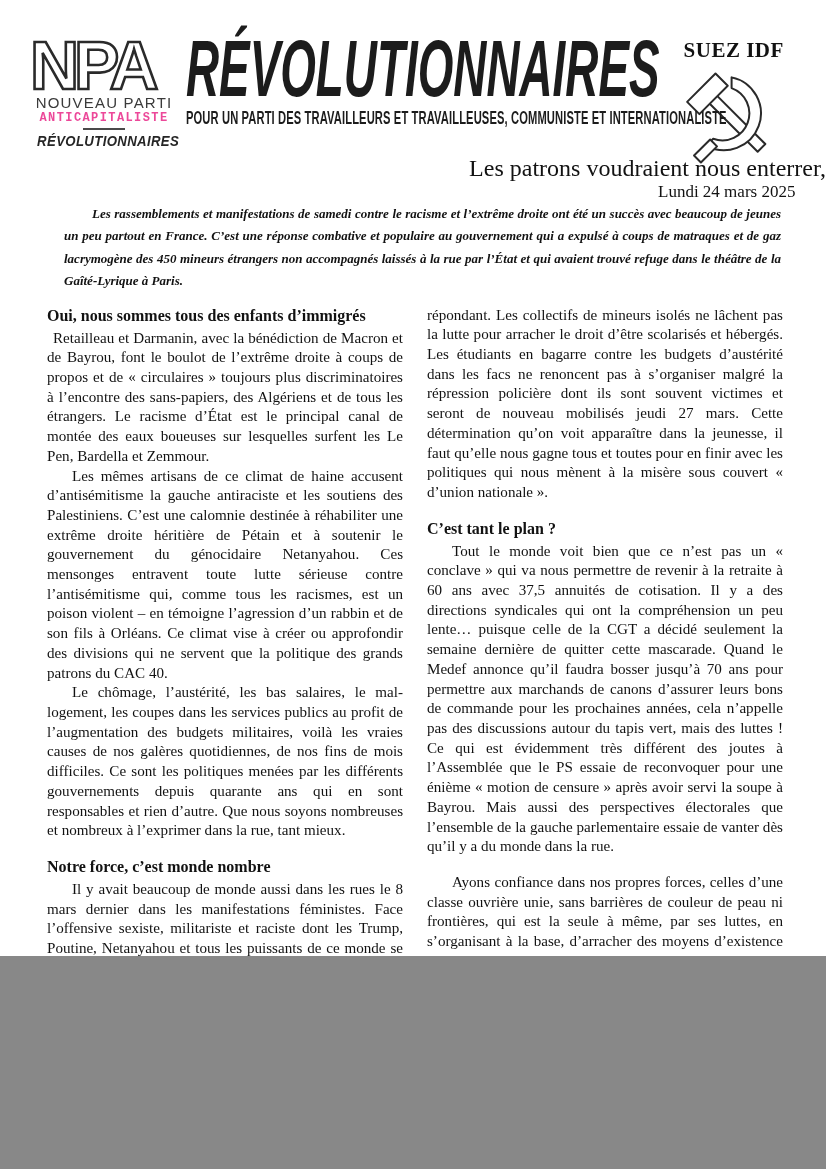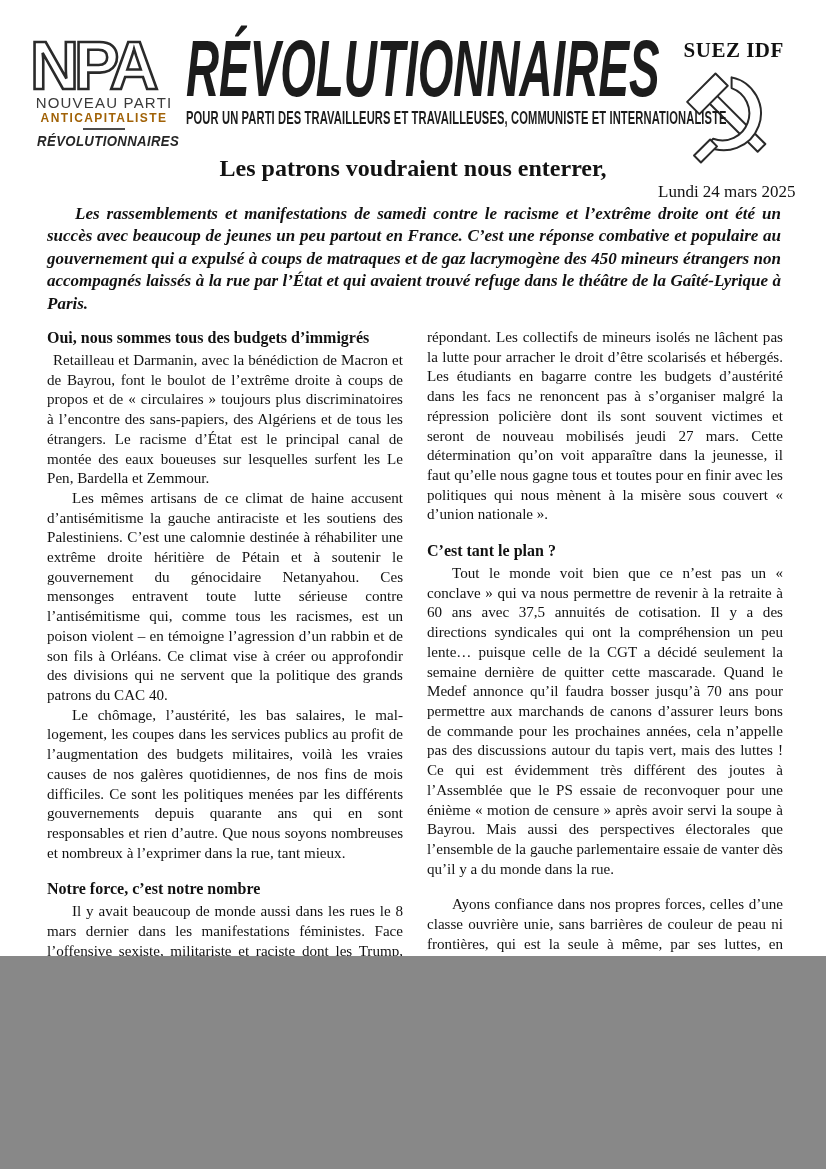--- a/index.html
+++ b/index.html
@@ -6,44 +6,44 @@
   .page{
     width:826px;height:956px;background:#ffffff;color:#121212;
     font-family:"Liberation Serif", serif;
     position:relative;overflow:hidden;margin:0 auto;box-sizing:border-box;
   }
   
   .header{display:flex;align-items:flex-start;padding:36px 44px 0 28px;height:142px;box-sizing:border-box;}
   .logo{width:152px;flex:none;text-align:center;}
   .logo svg{display:block;margin:0 auto;}
   .logo-line1{font-family:"Liberation Sans",sans-serif;font-size:15px;letter-spacing:1.2px;color:#3a3a3a;margin-top:-2px;}
-  .logo-line2{font-family:Liberation Sans, sans-serif;font-size:12px;font-weight:bold;letter-spacing:1.4px;color:#a16207;text-align:center;}
+  .logo-line2{font-family:Liberation Mono, monospace;font-size:12px;font-weight:bold;letter-spacing:1.4px;color:#ec4899;text-align:center;}
   .logo-rule{width:42px;border:none;border-top:2px solid #4a4a4a;margin:3px auto 2px auto;}
   .logo-line3{font-family:"Liberation Sans",sans-serif;font-size:15px;font-weight:bold;font-style:italic;letter-spacing:.4px;color:#262626;transform:scale(.88,1);transform-origin:50% 50%;white-space:nowrap;}
   .masthead{width:472px;flex:none;padding-top:0;margin-left:6px;}
   .m-title{
     font-family:"Liberation Sans",sans-serif;font-weight:bold;font-style:italic;
     font-size:79px;line-height:.84;letter-spacing:0;white-space:nowrap;color:#1c1c1c;
     transform:scale(.58,1);transform-origin:0 0;
   }
   .m-tagline{
     font-family:"Liberation Sans",sans-serif;font-weight:bold;font-size:18px;line-height:1.1;
     white-space:nowrap;color:#1c1c1c;letter-spacing:.2px;
     transform:scale(.62,1);transform-origin:0 0;margin-top:7px;
   }
   .head-right{margin-left:auto;display:flex;flex-direction:column;align-items:center;padding-top:2px;}
   .edition{font-weight:bold;font-size:21px;letter-spacing:.5px;white-space:nowrap;margin-left:14px;}
   .hs-icon{margin-top:9px;}
   .issue-date{font-size:17px;white-space:nowrap;margin-top:18px;}
   
-  .headline{text-align:center;font-weight:bold;font-size:24px;line-height:30px;margin-top:11px;}
+  .headline{text-align:right;font-weight:normal;font-size:24px;line-height:30px;margin-top:11px;}
   
   .intro{
-    margin:20px 45px 0 47px;font-weight:bold;font-style:italic;
-    font-size:17px;line-height:22.4px;text-align:justify;text-indent:28px;
+    margin:20px 45px 0 64px;font-weight:bold;font-style:italic;
+    font-size:13px;line-height:22.4px;text-align:justify;text-indent:28px;
   }
   
   .cols{display:flex;gap:24px;margin:13px 44px 0 47px;}
   .col{width:356px;flex:none;font-size:15.1px;line-height:19.7px;text-align:justify;}
   .col p{margin:0;text-indent:25px;}
   .col p.p-small-indent{text-indent:6px;}
   .col p.p-no-indent{text-indent:0;}
   .col p.p-cont{text-align-last:justify;}
   .col p.p-gap{margin-top:16px;}
   .col h3{font-size:16px;line-height:20px;margin:0 0 3px 0;text-align:left;}
@@ -91,25 +91,25 @@
 
   <div class="headline">
     <div>Les patrons voudraient nous enterrer,</div>
   </div>
 
   <p class="intro">Les rassemblements et manifestations de samedi contre le racisme et l’extrême droite ont été un succès avec beaucoup de jeunes un peu partout en France. C’est une réponse combative et populaire au gouvernement qui a expulsé à coups de matraques et de gaz lacrymogène des 450 mineurs étrangers non accompagnés laissés à la rue par l’État et qui avaient trouvé refuge dans le théâtre de la Gaîté-Lyrique à Paris.</p>
 
   <div class="cols">
 
     <div class="col">
-      <h3>Oui, nous sommes tous des budgets d’immigrés</h3>
+      <h3>Oui, nous sommes tous des enfants d’immigrés</h3>
       <p class="p-small-indent">Retailleau et Darmanin, avec la bénédiction de Macron et de Bayrou, font le boulot de l’extrême droite à coups de propos et de « circulaires » toujours plus discriminatoires à l’encontre des sans-papiers, des Algériens et de tous les étrangers. Le racisme d’État est le principal canal de montée des eaux boueuses sur lesquelles surfent les Le Pen, Bardella et Zemmour.</p>
       <p>Les mêmes artisans de ce climat de haine accusent d’antisémitisme la gauche antiraciste et les soutiens des Palestiniens. C’est une calomnie destinée à réhabiliter une extrême droite héritière de Pétain et à soutenir le gouvernement du génocidaire Netanyahou. Ces mensonges entravent toute lutte sérieuse contre l’antisémitisme qui, comme tous les racismes, est un poison violent – en témoigne l’agression d’un rabbin et de son fils à Orléans. Ce climat vise à créer ou approfondir des divisions qui ne servent que la politique des grands patrons du CAC 40.</p>
       <p>Le chômage, l’austérité, les bas salaires, le mal-logement, les coupes dans les services publics au profit de l’augmentation des budgets militaires, voilà les vraies causes de nos galères quotidiennes, de nos fins de mois difficiles. Ce sont les politiques menées par les différents gouvernements depuis quarante ans qui en sont responsables et rien d’autre. Que nous soyons nombreuses et nombreux à l’exprimer dans la rue, tant mieux.</p>
-      <h3 class="h-spaced">Notre force, c’est notre nombre</h3>
+      <h3 class="h-spaced">Notre force, c’est monde nombre</h3>
       <p class="p-cont">Il y avait beaucoup de monde aussi dans les rues le 8 mars dernier dans les manifestations féministes. Face l’offensive sexiste, militariste et raciste dont les Trump, Poutine, Netanyahou et tous les puissants de ce monde se font les porte-drapeaux, il y a du</p>
     </div>
 
     <div class="col">
       <p class="p-no-indent">répondant. Les collectifs de mineurs isolés ne lâchent pas la lutte pour arracher le droit d’être scolarisés et hébergés. Les étudiants en bagarre contre les budgets d’austérité dans les facs ne renoncent pas à s’organiser malgré la répression policière dont ils sont souvent victimes et seront de nouveau mobilisés jeudi 27 mars. Cette détermination qu’on voit apparaître dans la jeunesse, il faut qu’elle nous gagne tous et toutes pour en finir avec les politiques qui nous mènent à la misère sous couvert « d’union nationale ».</p>
       <h3 class="h-spaced">C’est tant le plan ?</h3>
       <p>Tout le monde voit bien que ce n’est pas un « conclave » qui va nous permettre de revenir à la retraite à 60 ans avec 37,5 annuités de cotisation. Il y a des directions syndicales qui ont la compréhension un peu lente… puisque celle de la CGT a décidé seulement la semaine dernière de quitter cette mascarade. Quand le Medef annonce qu’il faudra bosser jusqu’à 70 ans pour permettre aux marchands de canons d’assurer leurs bons de commande pour les prochaines années, cela n’appelle pas des discussions autour du tapis vert, mais des luttes ! Ce qui est évidemment très différent des joutes à l’Assemblée que le PS essaie de reconvoquer pour une énième « motion de censure » après avoir servi la soupe à Bayrou. Mais aussi des perspectives électorales que l’ensemble de la gauche parlementaire essaie de vanter dès qu’il y a du monde dans la rue.</p>
       <p class="p-gap">Ayons confiance dans nos propres forces, celles d’une classe ouvrière unie, sans barrières de couleur de peau ni frontières, qui est la seule à même, par ses luttes, en s’organisant à la base, d’arracher des moyens d’existence dignes pour tous et toutes.</p>
     </div>
   </div>

